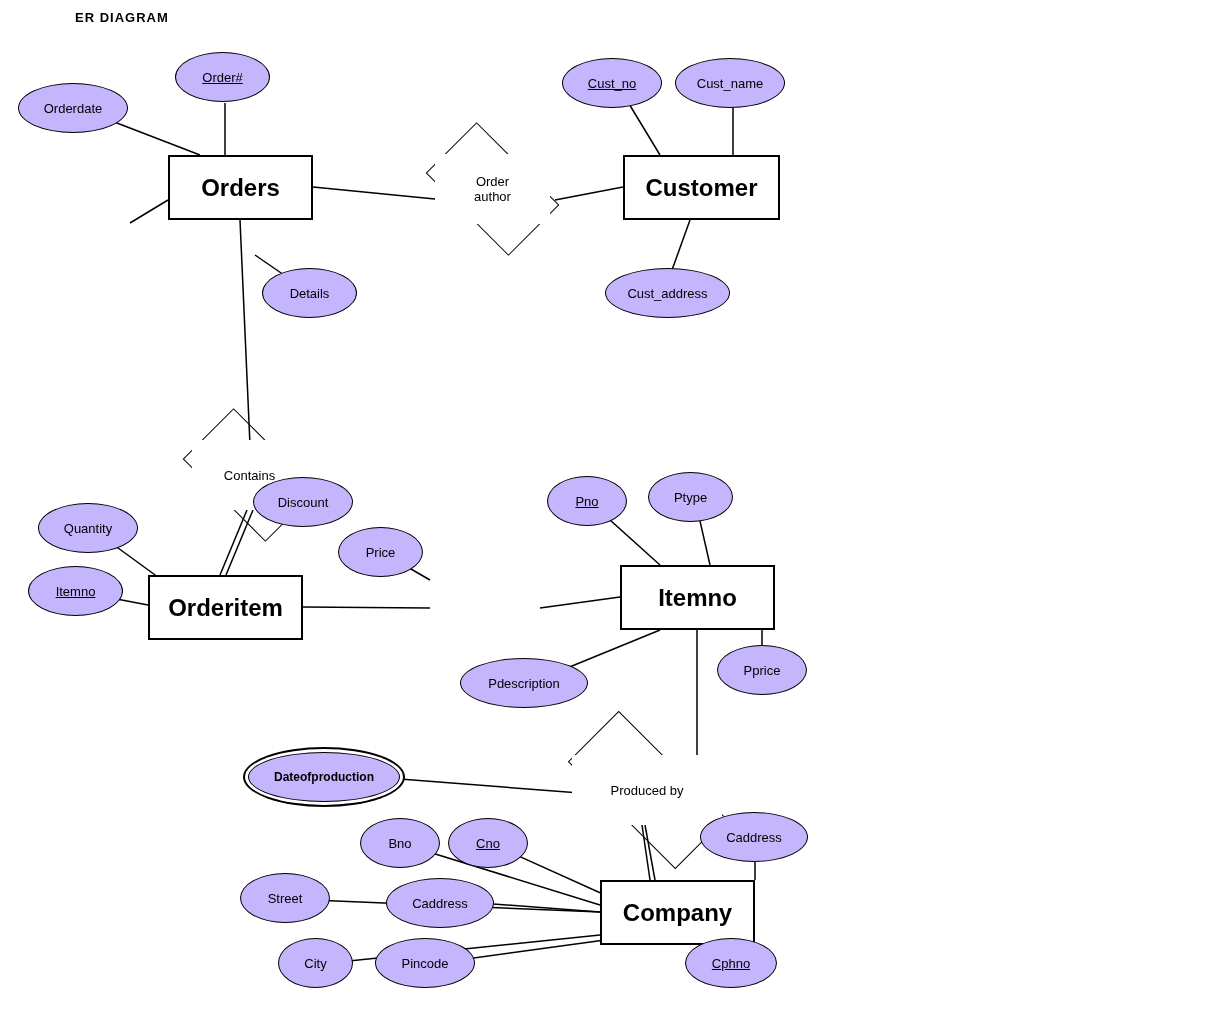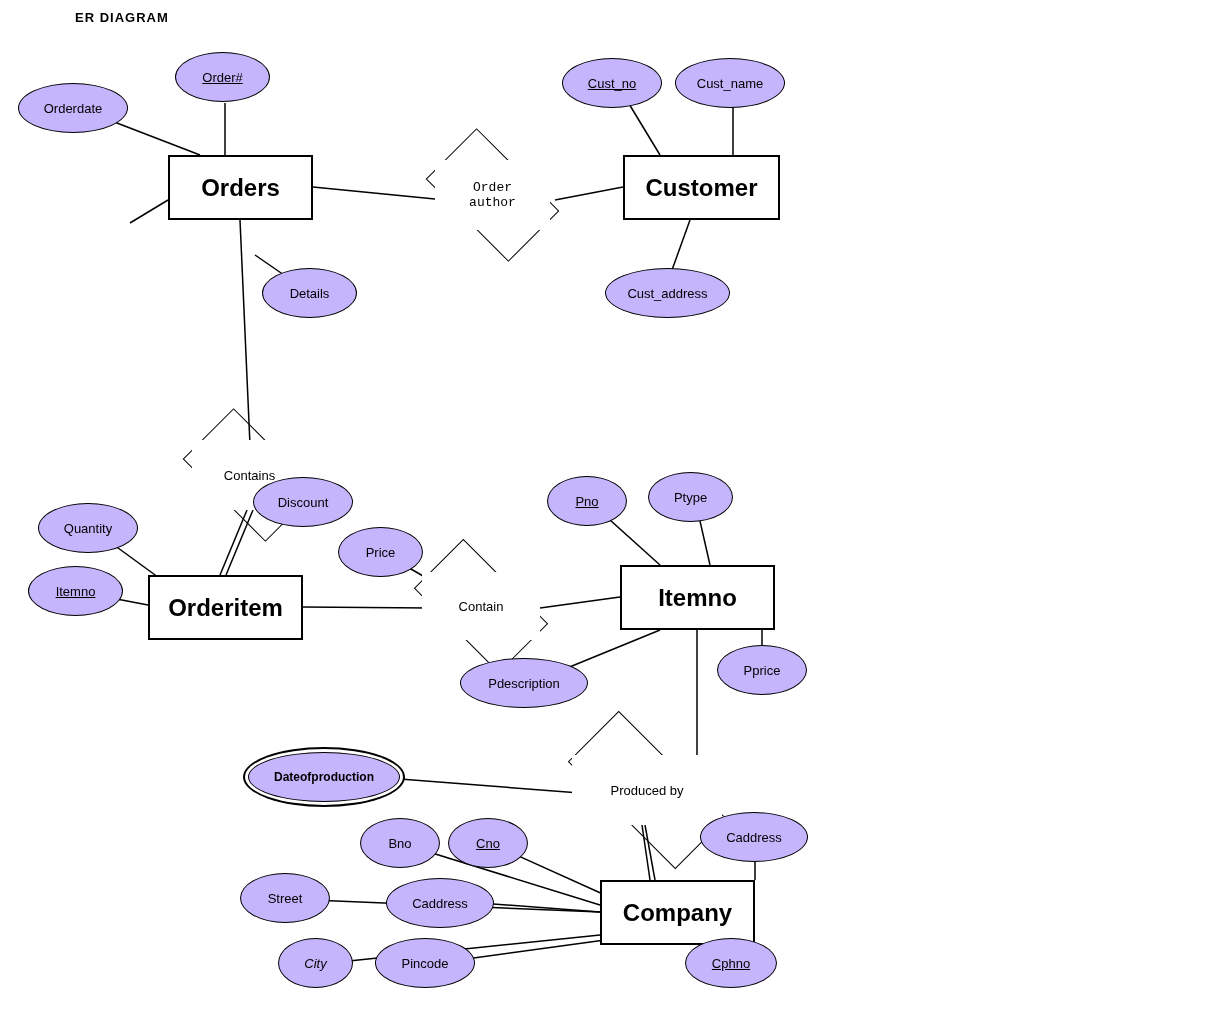--- a/index.html
+++ b/index.html
@@ -163,32 +163,29 @@
   </div>
 
   <div class="entity" style="left:620px; top:565px; width:155px; height:65px;">
     <span>Itemno</span>
   </div>
 
   <div class="entity" style="left:600px; top:880px; width:155px; height:65px;">
     <span>Company</span>
   </div>
 
-  <div class="relationship" style="left:435px; top:160px; width:115px; height:70px;font-family:Liberation Mono, monospace;">
+  <div class="relationship" style="left:435px; top:154px; width:115px; height:70px;">
     <span style="white-space:pre-line; text-align:center;">Order
 author</span>
   </div>
 
   <div class="relationship" style="left:192px; top:440px; width:115px; height:70px;">
     <span>Contains</span>
   </div>
 
-  <div class="relationship" style="left:422px; top:572px; width:118px; height:68px;">
-    <span>Contain</span>
-  </div>
 
   <div class="relationship" style="left:572px; top:755px; width:150px; height:70px;">
     <span>Produced by</span>
   </div>
 
   <div class="attribute" style="left:18px; top:83px; width:110px; height:50px;">
     <span>Orderdate</span>
   </div>
 
   <div class="attribute key-attr" style="left:175px; top:52px; width:95px; height:50px;">
@@ -261,21 +258,21 @@
   </div>
 
   <div class="attribute" style="left:240px; top:873px; width:90px; height:50px;align-items:center;">
     <span>Street</span>
   </div>
 
   <div class="attribute" style="left:386px; top:878px; width:108px; height:50px;">
     <span>Caddress</span>
   </div>
 
-  <div class="attribute" style="left:278px; top:938px; width:75px; height:50px;font-style:italic;">
+  <div class="attribute" style="left:278px; top:938px; width:75px; height:50px;">
     <span>City</span>
   </div>
 
   <div class="attribute" style="left:375px; top:938px; width:100px; height:50px;">
     <span>Pincode</span>
   </div>
 
   <div class="attribute key-attr" style="left:685px; top:938px; width:92px; height:50px;">
     <span>Cphno</span>
   </div>

